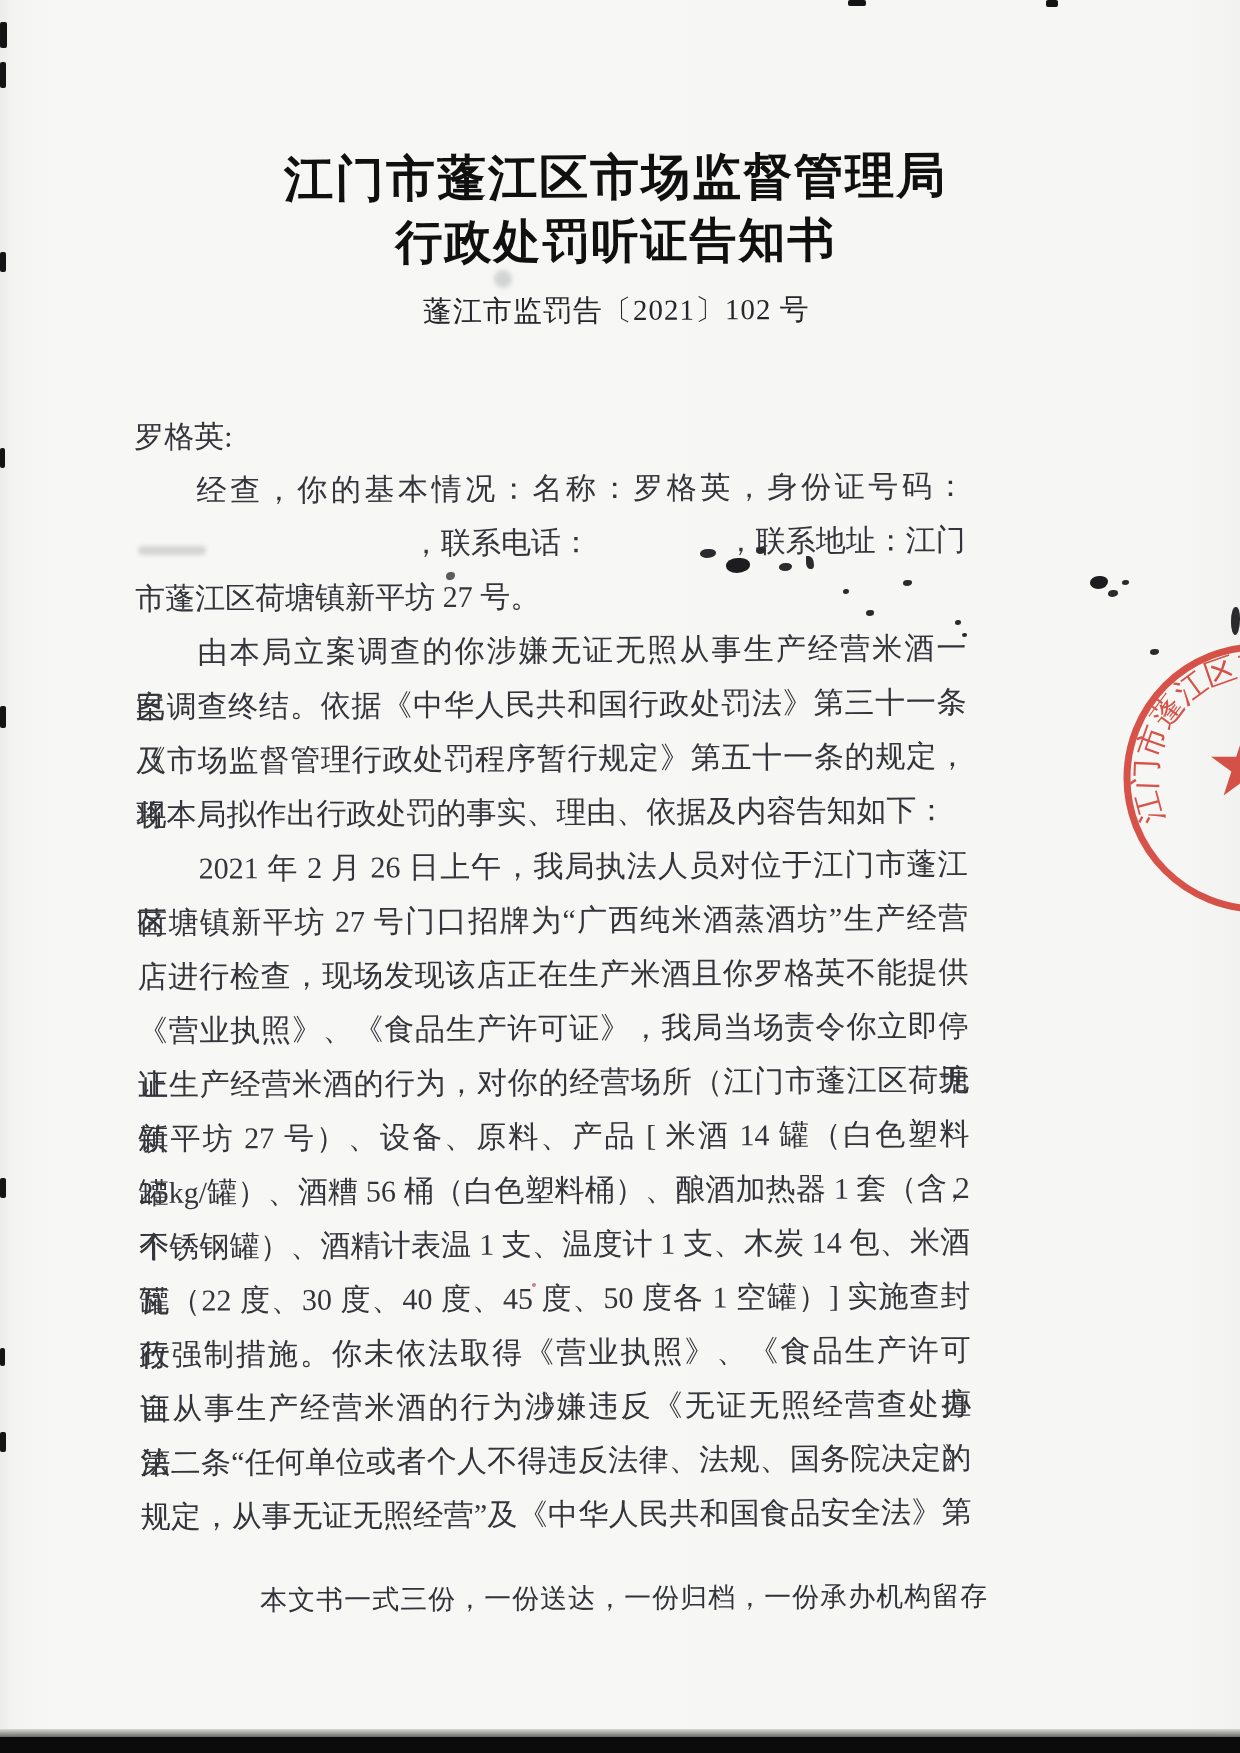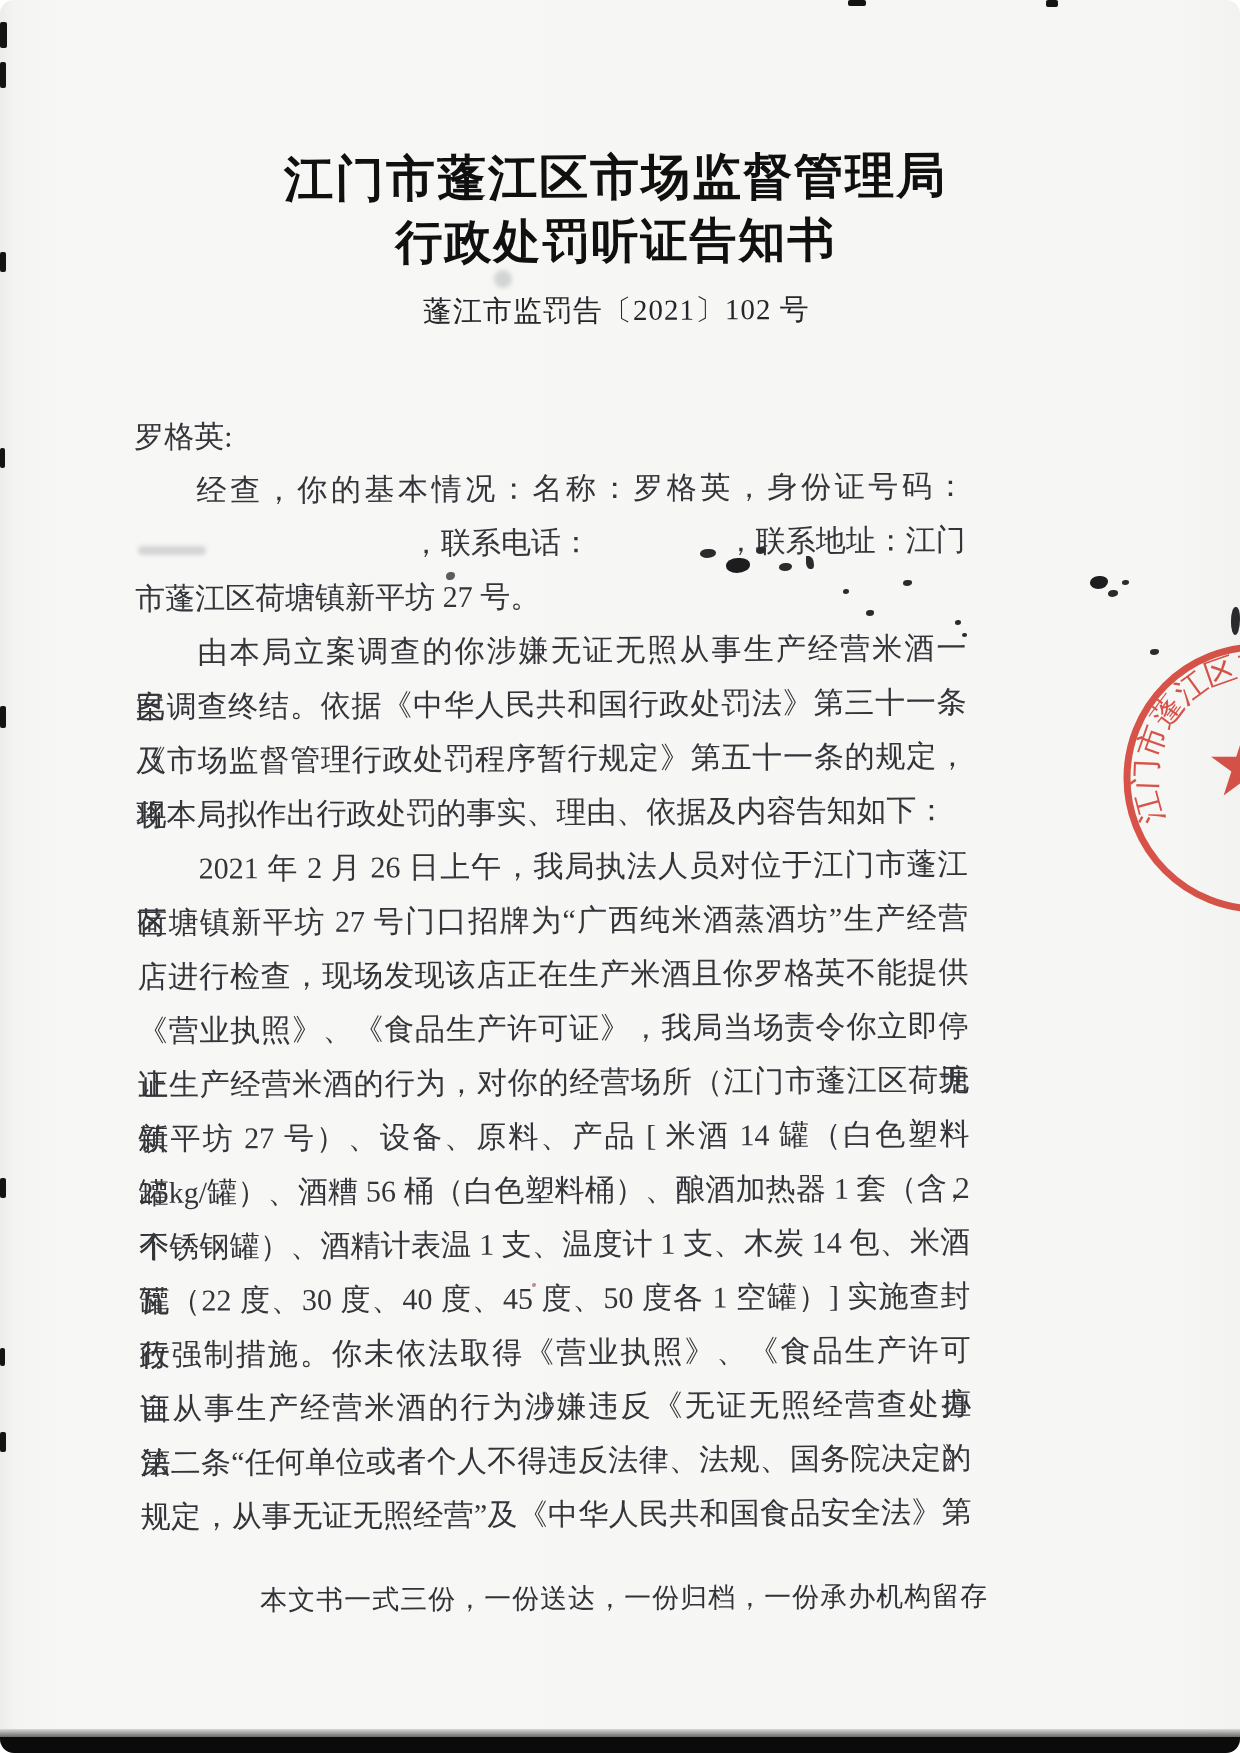--- a/index.html
+++ b/index.html
@@ -1,21 +1,20 @@
 <!DOCTYPE html>
 <html><head>
 <meta charset="utf-8">
 <style>
   html,body{margin:0;padding:0;}
   .page{
     position:relative; width:1240px; height:1753px;
     background:linear-gradient(90deg,#ececea 0px,#f4f5f3 14px,#f7f7f5 60px,#f6f6f4 1180px,#f2f2f0 1240px);
     overflow:hidden;
     font-family:"Liberation Serif","DejaVu Serif",serif;
-    border-radius:14px;
   }
   .content{position:absolute;left:0;top:0;width:1240px;height:1753px;transform:rotate(-0.35deg);transform-origin:620px 900px;}
   
   .title-block{position:absolute;top:146px;left:0;width:1240px;text-align:center;color:#101010;}
   .t1{font-family:"Liberation Sans","DejaVu Sans",sans-serif;font-weight:700;font-size:49px;line-height:62px;letter-spacing:2px;}
   .t2{font-family:"Liberation Sans","DejaVu Sans",sans-serif;font-weight:700;font-size:47px;line-height:58px;letter-spacing:2px;margin-top:4px;}
   .docno{font-size:29px;line-height:36px;margin-top:22px;color:#26262a;letter-spacing:1px;}
   
   .bodytext{position:absolute;left:137px;top:407px;width:831px;color:#34353a;}
   .line{height:54px;line-height:54px;font-size:30px;white-space:nowrap;}

